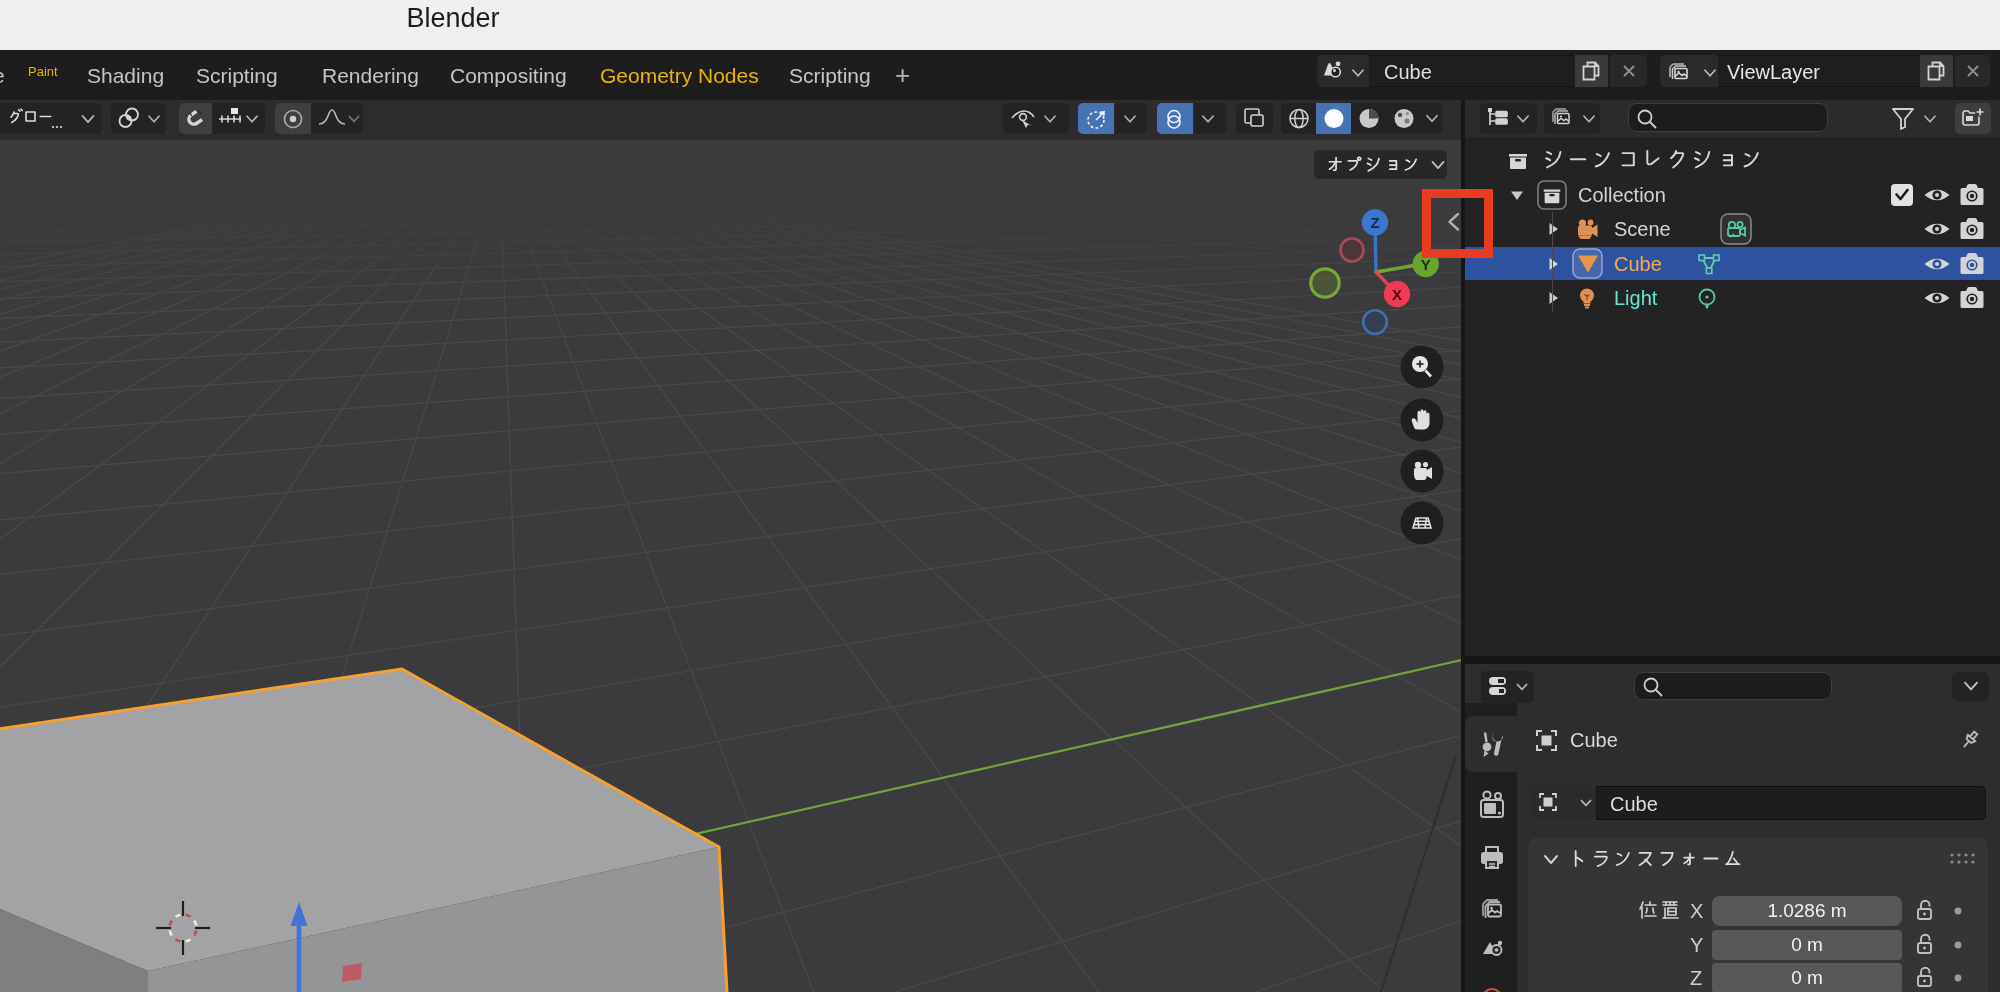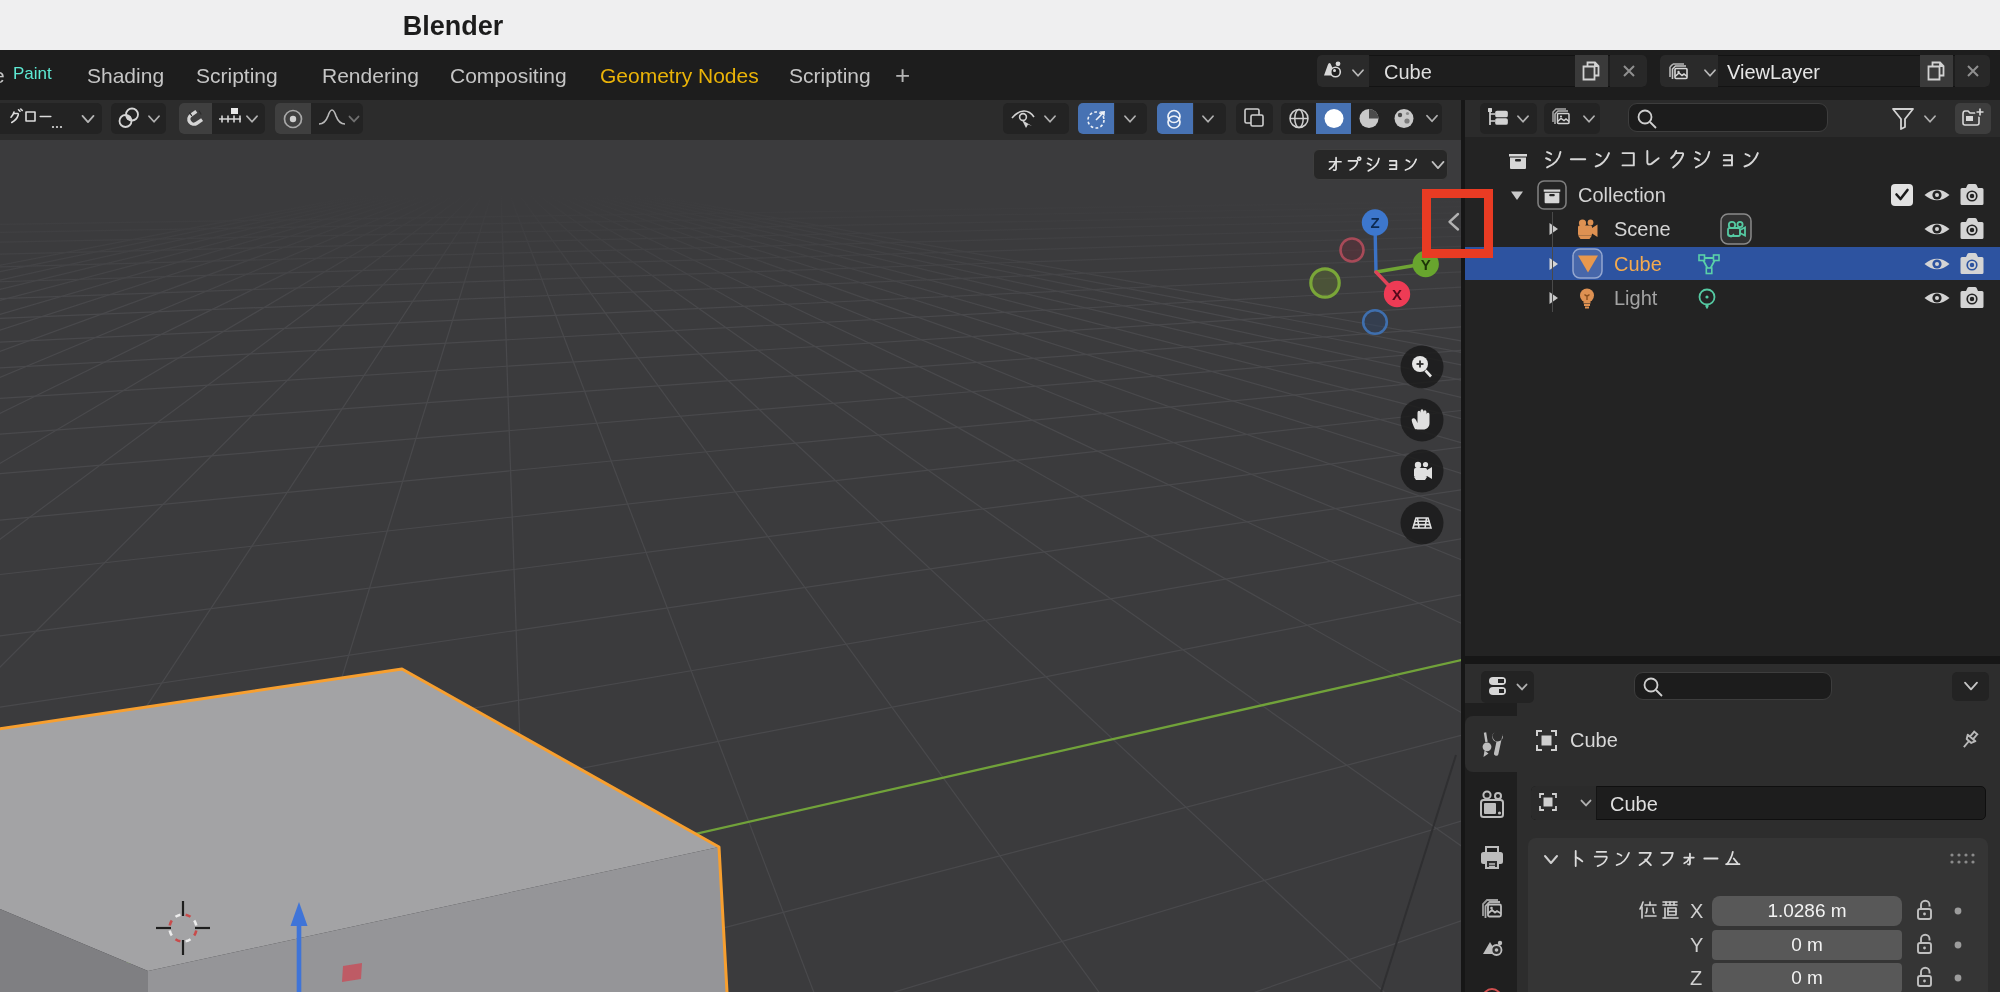--- a/index.html
+++ b/index.html
@@ -1,22 +1,22 @@
 <!DOCTYPE html>
 <html><head><meta charset="utf-8"><style>
 *{margin:0;padding:0;box-sizing:border-box}
 body{font-family:"Liberation Sans",sans-serif;width:2000px;height:992px;overflow:hidden;background:#3b3b3d}
 .abs{position:absolute}
 </style></head><body>
 <div class="abs" style="width:2000px;height:992px;left:0;top:0">
     <div class="abs" style="left:0;top:0;width:2000px;height:50px;background:#efeff0"></div>
-<div class="abs" style="left:453px;top:11px;transform:translateX(-50%);font-size:27px;font-weight:bold;color:#1c1c1c">Blender</div>
+<div class="abs" style="left:453px;top:3px;transform:translateX(-50%);font-size:27px;font-weight:normal;color:#1c1c1c">Blender</div>
     <div class="abs" style="left:0;top:50px;width:2000px;height:50px;background:#1d1d1d"></div>
     <div class="abs" style="left:-7px;top:64px;font-size:21px;color:#c5c5c5">e</div>
-    <div class="abs" style="left:13px;top:64px;font-size:17px;color:#5eead4">Paint</div>
+    <div class="abs" style="left:28px;top:64px;font-size:13px;color:#eab308">Paint</div>
     <div class="abs" style="left:87px;top:64px;font-size:21px;color:#c5c5c5">Shading</div>
     <div class="abs" style="left:196px;top:64px;font-size:21px;color:#c5c5c5">Scripting</div>
     <div class="abs" style="left:322px;top:64px;font-size:21px;color:#c5c5c5">Rendering</div>
     <div class="abs" style="left:450px;top:64px;font-size:21px;color:#c5c5c5">Compositing</div>
     <div class="abs" style="left:600px;top:64px;font-size:21px;color:#eab308">Geometry Nodes</div>
     <div class="abs" style="left:789px;top:64px;font-size:21px;color:#c5c5c5">Scripting</div>
     <div class="abs" style="left:895px;top:60px;font-size:26px;color:#b5b5b5">+</div>
     <div class="abs" style="left:1317px;top:55px;width:330px;height:32px;background:#1e1e1e;border:1px solid #131313;border-radius:5px"></div>
     <div class="abs" style="left:1317px;top:55px;width:52px;height:32px;background:#2a2a2a;border-radius:5px 0 0 5px"></div>
     <div class="abs" style="left:1575px;top:55px;width:33px;height:32px;background:#3a3a3a"></div>
@@ -526,21 +526,21 @@
         </g>
         <g transform="translate(1741.4,149.0) scale(1.025)">
           <path d="M4,5 Q7,6 8,7"></path>
           <path d="M3,17 C9,16 14,10 16,4"></path>
         </g>
       </g>
     </svg>
     <div class="abs" style="left:1578px;top:184px;font-size:20px;color:#d4d4d4">Collection</div>
     <div class="abs" style="left:1614px;top:218px;font-size:20px;color:#d4d4d4">Scene</div>
     <div class="abs" style="left:1614px;top:253px;font-size:20px;color:#f4aa4e">Cube</div>
-    <div class="abs" style="left:1614px;top:287px;font-size:20px;color:#a3a3a3">Light</div>
+    <div class="abs" style="left:1614px;top:287px;font-size:20px;color:#5eead4">Light</div>
     <div class="abs" style="left:1465px;top:656px;width:535px;height:8px;background:#161616"></div>
     <div class="abs" style="left:1465px;top:664px;width:535px;height:328px;background:#2d2d2d"></div>
     <div class="abs" style="left:1465px;top:703px;width:52px;height:289px;background:#1f1f1f"></div>
     <div class="abs" style="left:1465px;top:716px;width:52px;height:56px;background:#2d2d2d;border-radius:8px 0 0 8px"></div>
     <div class="abs" style="left:1481px;top:671px;width:53px;height:32px;background:#232323;border-radius:5px"></div>
     <svg class="abs" style="left:1486px;top:674px" width="48" height="26">
 <g fill="#d6d6d6">
         <rect x="3" y="3" width="17" height="8" rx="4"></rect>
         <rect x="3" y="13" width="17" height="8" rx="4"></rect>
       </g>

